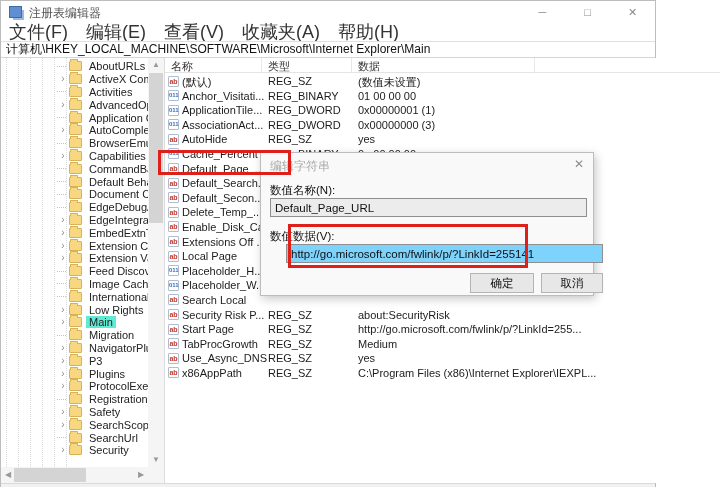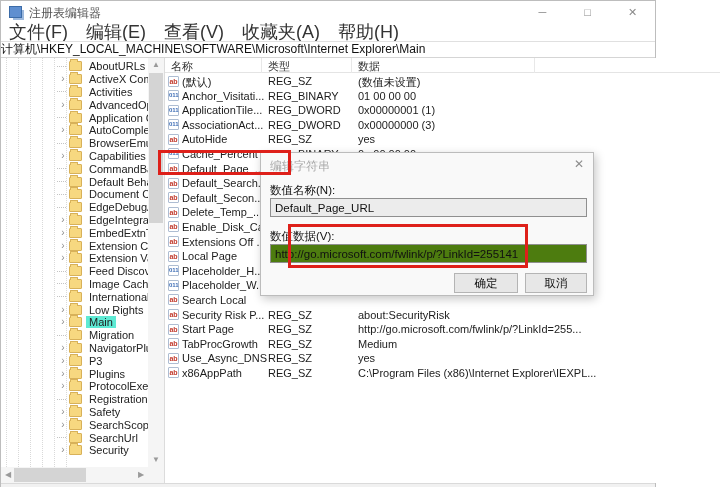--- a/index.html
+++ b/index.html
@@ -21,21 +21,21 @@
 
   
   .menubar { position:absolute; left:0; top:22px; width:100%; height:18px;
     background:#ffffff; display:flex; align-items:center; padding-left:8px;
     gap:18px; font-size:18px; color:#333; }
   .menu-item { white-space:nowrap; }
 
   
   .addressbar { position:absolute; left:0; top:40px; width:100%; height:17px;
     background:#fff; border-top:1px solid #e0e0e0; border-bottom:1px solid #d5d5d5;
-    font-size:12px; color:#111; display:flex; align-items:center; }
+    font-size:12px; color:#111; display:flex; align-items:center; padding-left:5px; }
 
   
   .main { position:absolute; left:0; top:57px; width:100%; height:425px; background:#fff; }
   .tree-pane { position:absolute; left:0; top:0; width:147px; height:409px;
     overflow:hidden; background:#fff; }
   .pane-divider { position:absolute; left:163px; top:0; width:1px; height:425px; background:#dcdcdc; }
 
   .tree-guides { position:absolute; left:0; top:0; width:147px; height:409px; pointer-events:none; }
   .tree-guides span { position:absolute; top:0; height:100%; border-left:1px dotted #d9d9d9; }
 
@@ -84,24 +84,24 @@
   
   .dialog { position:absolute; left:259px; top:151px; width:334px; height:144px;
     background:#f9f9f9; border:1px solid #bcbcbc; box-shadow:2px 3px 9px rgba(0,0,0,0.22); }
   .dlg-title { position:absolute; left:9px; top:5px; font-size:12px; color:#a8a8a8; }
   .dlg-close { position:absolute; right:9px; top:4px; font-size:12px; color:#8d8d8d; }
   .dlg-label { position:absolute; left:9px; font-size:11.5px; color:#111; }
   .dlg-input { position:absolute; left:9px; width:317px; height:19px; border:1px solid #8f8f8f;
     font-size:11.5px; color:#111; padding:2px 4px; display:flex; align-items:center;
     white-space:nowrap; overflow:hidden; }
   .inp-name { top:45px; background:#ececec; }
-  .inp-data { top:91px; background:#4d7c0f; }
+  .inp-data { top:91px; background:#7dd3fc;margin-left:16px; }
   .dlg-btn { position:absolute; top:120px; height:20px; background:#e7e7e7;
     border:1px solid #b4b4b4; font-size:11.5px; color:#111;
-    display:flex; align-items:center; justify-content:center; }
+    display:flex; align-items:center; justify-content:center;margin-left:16px; }
   .btn-ok { left:193px; width:64px; } .btn-cancel { left:264px; width:62px; }
 
   
   .redbox { position:absolute; border:3px solid var(--red,#de201a); z-index:50; pointer-events:none; }
   .redbox1 { left:157px; top:149px; width:133px; height:25px; }
   .redbox2 { left:287px; top:223px; width:240px; height:44px; }
 
   .bottom-strip { position:absolute; left:0; top:482px; width:100%; height:5px;
     background:#f1f1f1; border-top:1px solid #dadada; }
 </style>

